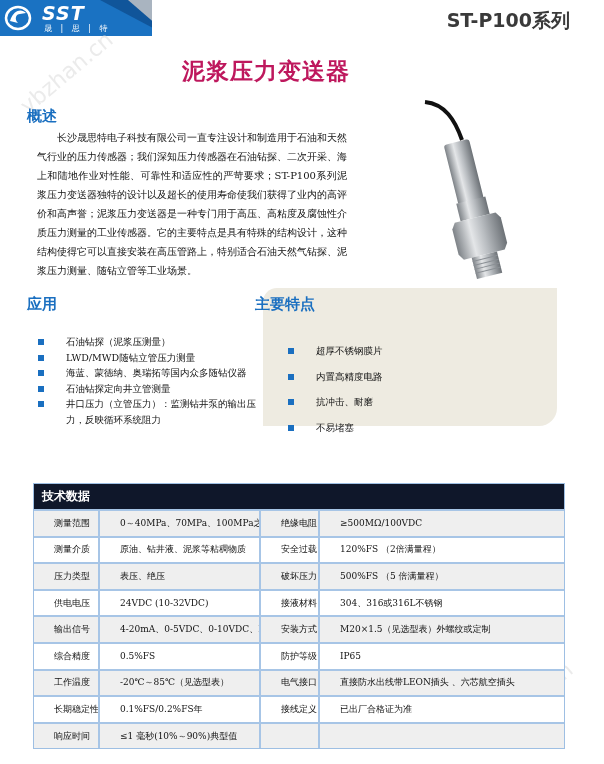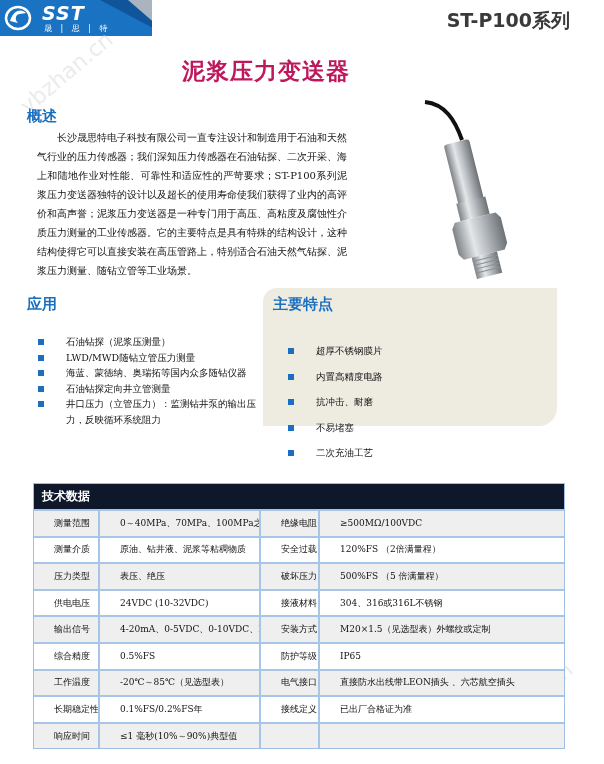--- a/index.html
+++ b/index.html
@@ -26,21 +26,21 @@
 
   .product-img { position: absolute; left: 400px; top: 90px; width: 130px; height: 190px; }
 
   .apps-h { left: 27px; top: 295px; }
   .bullets { position: absolute; list-style: none; font-size: 9.5px; color: #111; }
   .bullets li { position: relative; padding-left: 28px; line-height: 15.5px; margin-bottom: 0; }
   .bullets li .sq { position: absolute; left: 0; top: 5px; width: 6px; height: 6px; background: #1a6fc0; }
   .apps-list { left: 38px; top: 334px; width: 225px; }
 
   .features-panel { position: absolute; left: 263px; top: 288px; width: 294px; height: 138px; background: #eeebe1; border-radius: 14px 0 18px 0; }
-  .features-h { left: 273px; top: 295px; }
+  .features-h { left: 255px; top: 295px; }
   .features-list { left: 288px; top: 334px; width: 240px; }
   .features-list li { line-height: 16.5px; margin-top: 9px; }
 
   .tech-table { position: absolute; left: 33px; top: 483px; width: 532px; border: 1px solid #9ebfe3; }
   .tech-head { height: 25px; background: #0f172a; color: #fff; font-family: "DejaVu Sans", sans-serif; font-weight: bold; font-size: 12px; line-height: 25px; padding-left: 8px; }
   .tech-row { display: flex; height: 26.6px; border-top: 2px solid #a7c5e6; font-size: 9px; color: #111; }
   .tech-row:nth-child(odd) { background: #efefef; }
   .tech-row:nth-child(even) { background: #ffffff; }
   .cell { display: flex; align-items: center; padding-left: 20px; border-right: 2px solid #a7c5e6; overflow: hidden; white-space: nowrap; }
   .cell:last-child { border-right: none; }
@@ -107,21 +107,20 @@
   <li><span class="sq"></span><span>井口压力（立管压力）：监测钻井泵的输出压力，反映循环系统阻力</span></li>
 </ul>
 
 <div class="features-panel"></div>
 <h2 class="section-h features-h">主要特点</h2>
 <ul class="bullets features-list">
   <li><span class="sq"></span><span>超厚不锈钢膜片</span></li>
   <li><span class="sq"></span><span>内置高精度电路</span></li>
   <li><span class="sq"></span><span>抗冲击、耐磨</span></li>
   <li><span class="sq"></span><span>不易堵塞</span></li>
-  <li><span class="sq"></span><span>二次充油工艺</span></li>
 </ul>
 
 <div class="tech-table">
   <div class="tech-head">技术数据</div>
   <div class="tech-rows">
     <div class="tech-row">
       <div class="cell c1">测量范围</div>
       <div class="cell c2">0～40MPa、70MPa、100MPa之间任选</div>
       <div class="cell c3">绝缘电阻</div>
       <div class="cell c4">≥500MΩ/100VDC</div>

